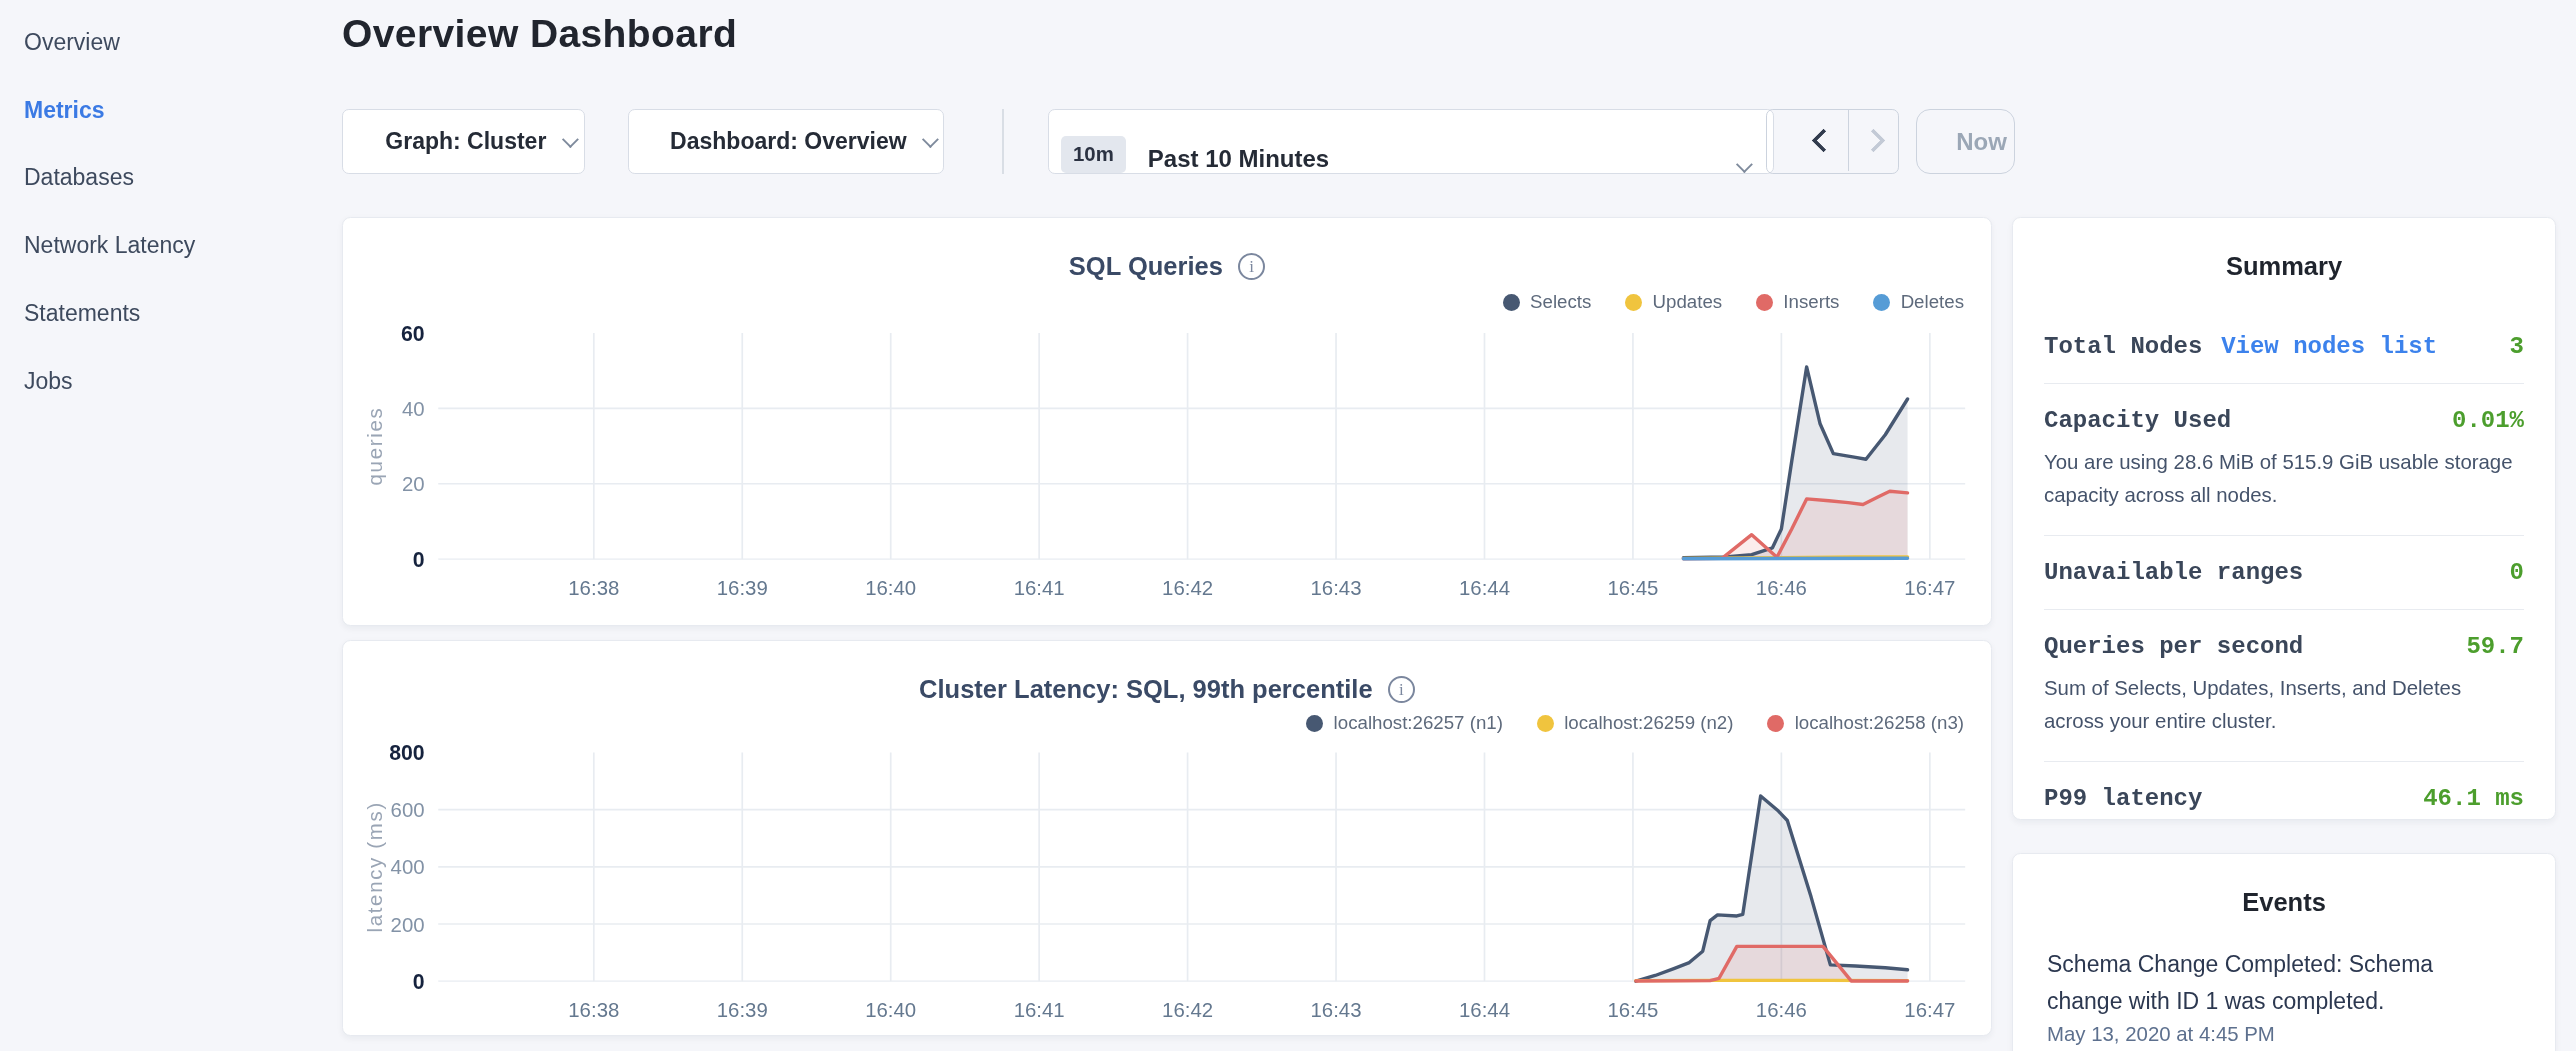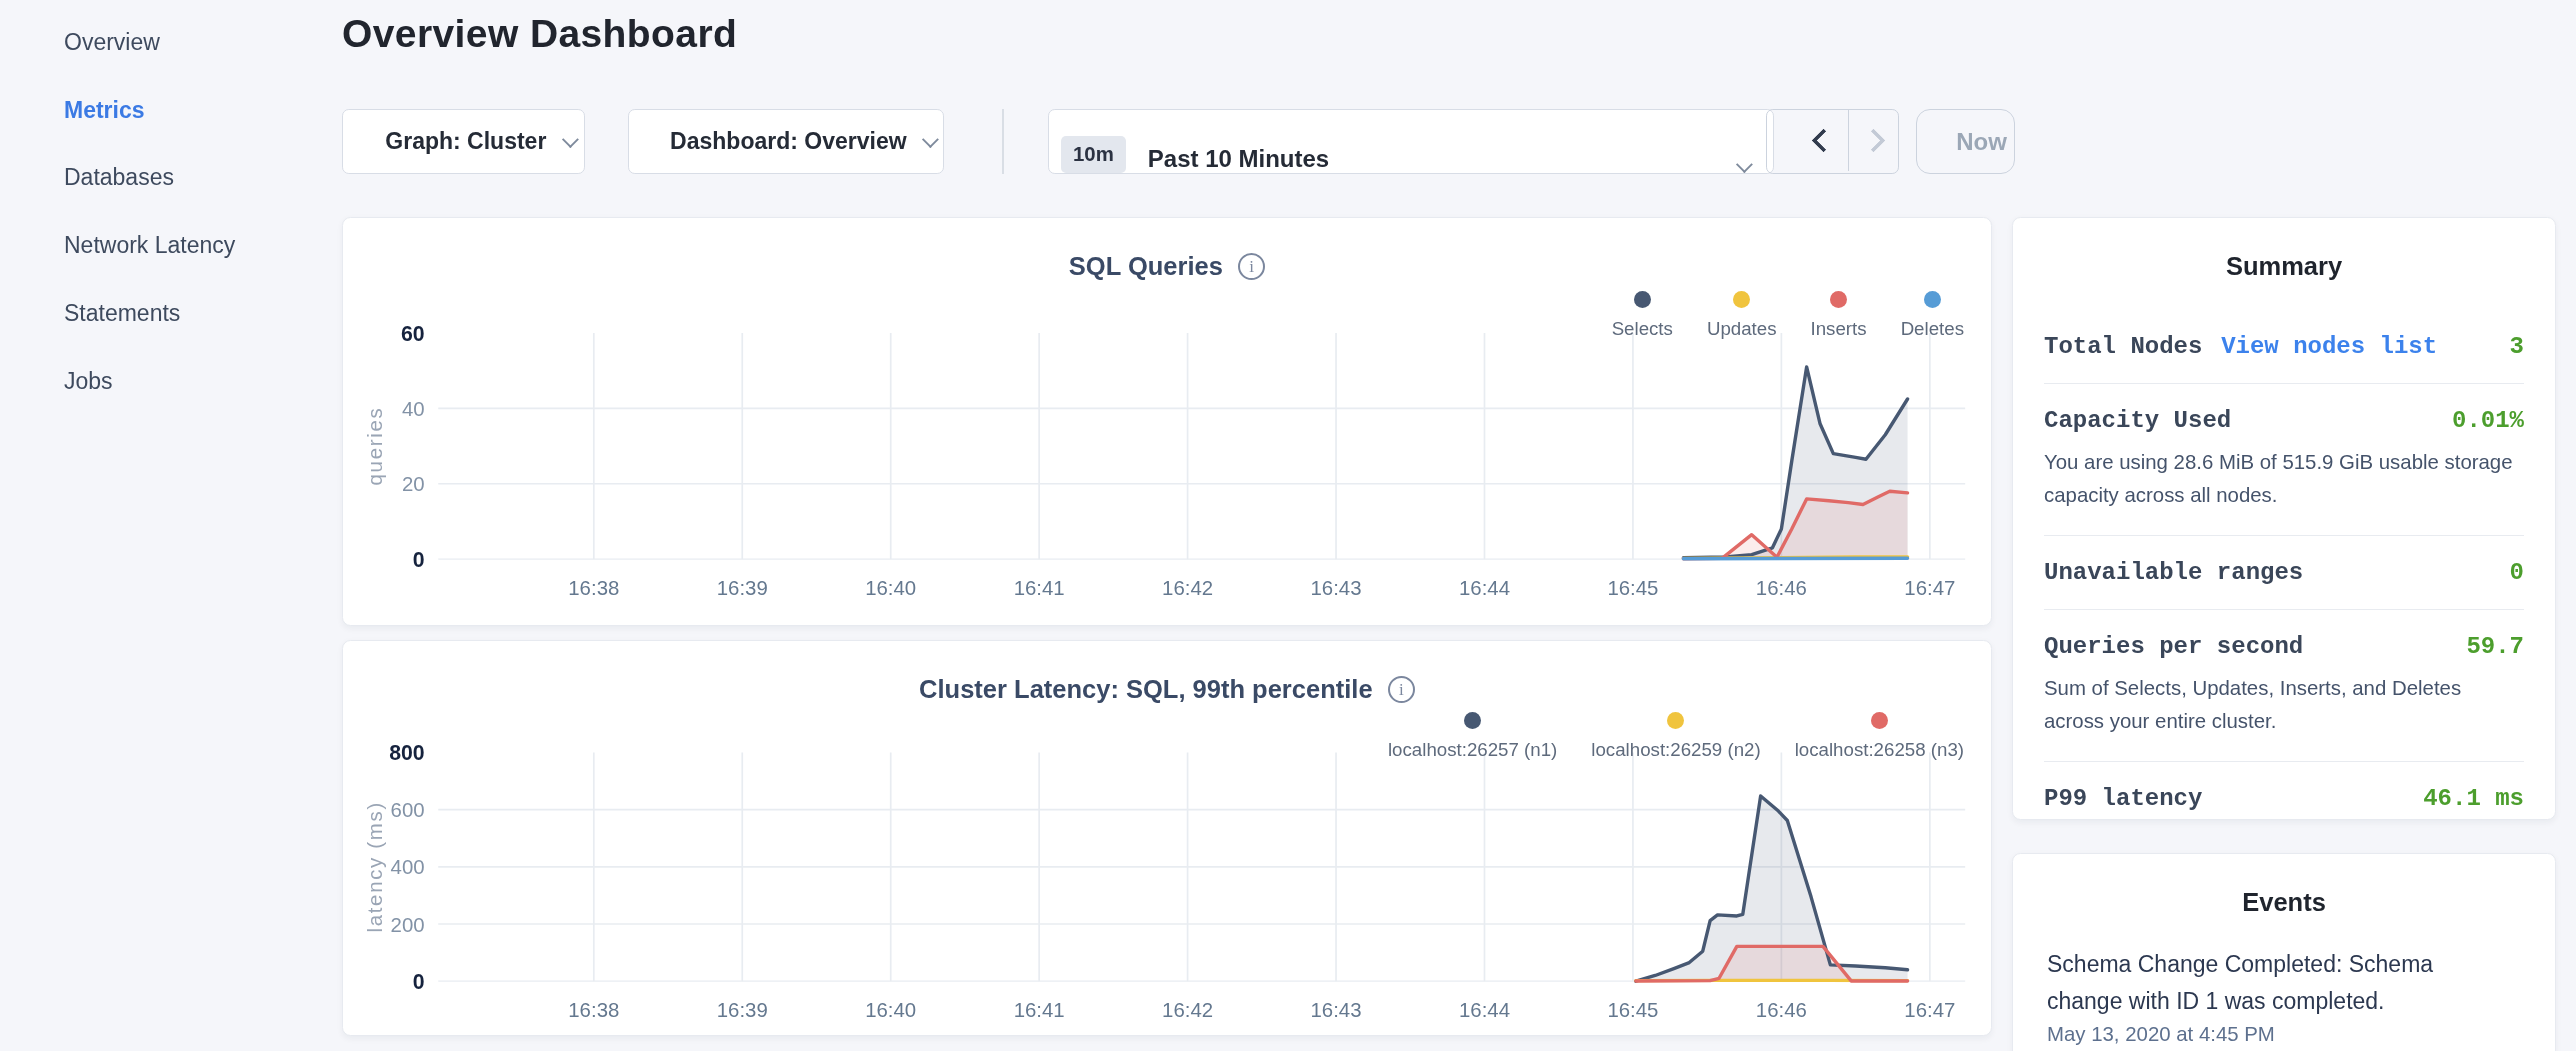--- a/index.html
+++ b/index.html
@@ -6,21 +6,21 @@
   html,body { width:2576px; height:1051px; overflow:hidden; }
   body {
     background:#f5f6fa;
     font-family:"Liberation Sans", sans-serif;
     color:#3e4a5e;
     position:relative;
   }
 
   
   .sidebar { position:absolute; left:0; top:0; width:342px; height:100%; }
-  .sidebar ul { list-style:none; padding-top:8.5px;padding-left:40px; }
+  .sidebar ul { list-style:none; padding-top:8.5px; }
   .sidebar li {
     padding:20.4px 0 20.4px 24px; font-size:23px; color:#3e4a5e; cursor:pointer;
   }
   .sidebar li.active { color:#3b7ae4; font-weight:bold; }
 
   
   .main { position:absolute; left:342px; top:0; width:1650px; }
   .page-title { font-size:39px; font-weight:bold; color:#21252e; margin-top:12px; letter-spacing:0.4px; }
 
   .toolbar { position:absolute; top:109px; left:0; height:65px; width:1871px; }
@@ -79,21 +79,21 @@
     width:27px; height:27px; border:2.6px solid #7b879e; border-radius:50%;
     display:flex; align-items:center; justify-content:center;
     font-size:17px; color:#7b879e; font-family:"Liberation Serif", serif; font-style:normal;
     cursor:pointer;
   }
   .legend {
     position:absolute; right:27px; display:flex; gap:34px; align-items:center;
   }
   #legend-0 { top:73px; }
   #legend-1 { top:71px; }
-  .legend-item { display:flex; align-items:center; gap:10.2px;flex-direction:column; }
+  .legend-item { display:flex; align-items:center; gap:10.2px; }
   .legend-dot { width:17px; height:17px; border-radius:50%; }
   .legend-label { font-size:18.7px; color:#5e6a7c; }
   .chart-svg { position:absolute; left:0; top:0; }
   svg text { font-family:"Liberation Sans", sans-serif; }
   .ytick { font-size:24px; fill:#8292a6; }
   .ytick.end { font-size:25px; font-weight:bold; fill:#16233e; }
   .xtick { font-size:24px; fill:#64788f; }
   .axis-label { font-size:24px; fill:#9aa5b5; letter-spacing:2px; }
 
   

